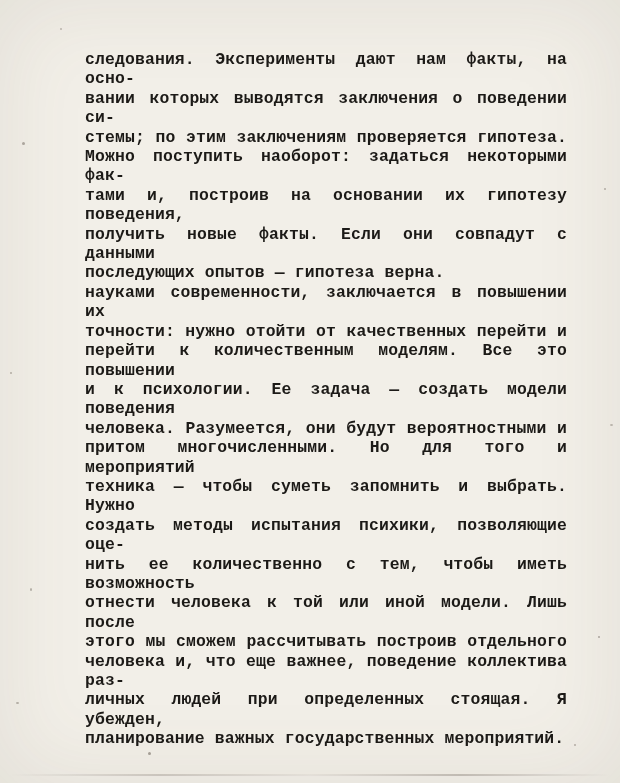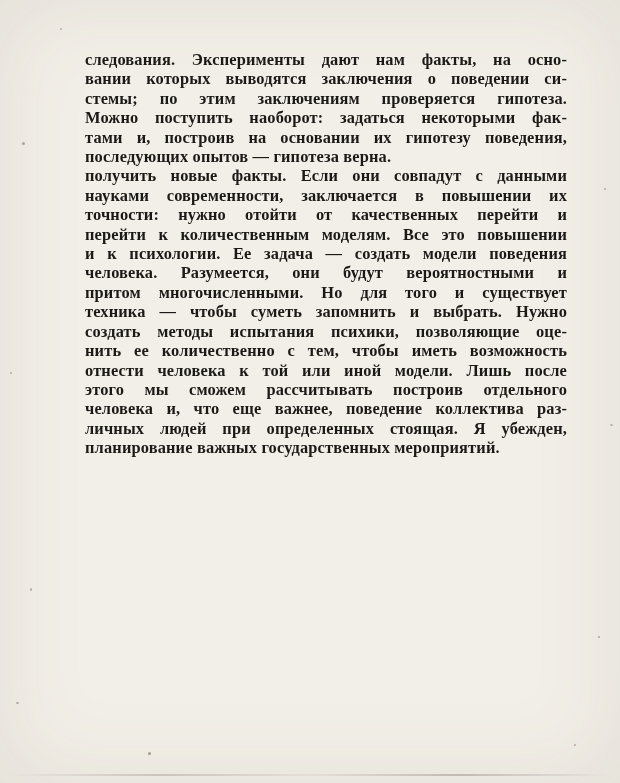--- a/index.html
+++ b/index.html
@@ -21,20 +21,21 @@
     font-weight: 700;
     font-size: 16.4px;
     line-height: 19.4px;
     letter-spacing: 0.15px;
   }
   .para { margin: 0; }
   .line {
     text-align: justify;
     text-align-last: justify;
     min-height: 19.4px;
+    font-family: Liberation Mono, monospace;
   }
   .line.last { text-align-last: left; }
   .line.indent { text-indent: 28px; }
   .speck {
     position: absolute;
     background: #5a5248;
     border-radius: 50%;
   }
   .bottom-edge {
     position: absolute;
@@ -51,31 +52,31 @@
 <div class="page">
 
   <div class="text-block">
 
     <div class="para">
       <div class="line">следования. Эксперименты дают нам факты, на осно-</div>
       <div class="line">вании которых выводятся заключения о поведении си-</div>
       <div class="line">стемы; по этим заключениям проверяется гипотеза.</div>
       <div class="line">Можно поступить наоборот: задаться некоторыми фак-</div>
       <div class="line">тами и, построив на основании их гипотезу поведения,</div>
+      <div class="line">получить новые факты. Если они совпадут с данными</div>
       <div class="line last">последующих опытов — гипотеза верна.</div>
-      <div class="line">получить новые факты. Если они совпадут с данными</div>
     </div>
 
     <div class="para">
       <div class="line">науками современности, заключается в повышении их</div>
       <div class="line">точности: нужно отойти от качественных перейти и</div>
       <div class="line">перейти к количественным моделям. Все это повышении</div>
       <div class="line">и к психологии. Ее задача — создать модели поведения</div>
       <div class="line">человека. Разумеется, они будут вероятностными и</div>
-      <div class="line">притом многочисленными. Но для того и существует</div>
+      <div class="line">притом многочисленными. Но для того и мероприятий</div>
       <div class="line">техника — чтобы суметь запомнить и выбрать. Нужно</div>
       <div class="line">создать методы испытания психики, позволяющие оце-</div>
       <div class="line">нить ее количественно с тем, чтобы иметь возможность</div>
       <div class="line">отнести человека к той или иной модели. Лишь после</div>
       <div class="line">этого мы сможем рассчитывать построив отдельного</div>
       <div class="line">человека и, что еще важнее, поведение коллектива раз-</div>
       <div class="line">личных людей при определенных стоящая. Я убежден,</div>
       <div class="line last">планирование важных государственных мероприятий.</div>
     </div>
 

